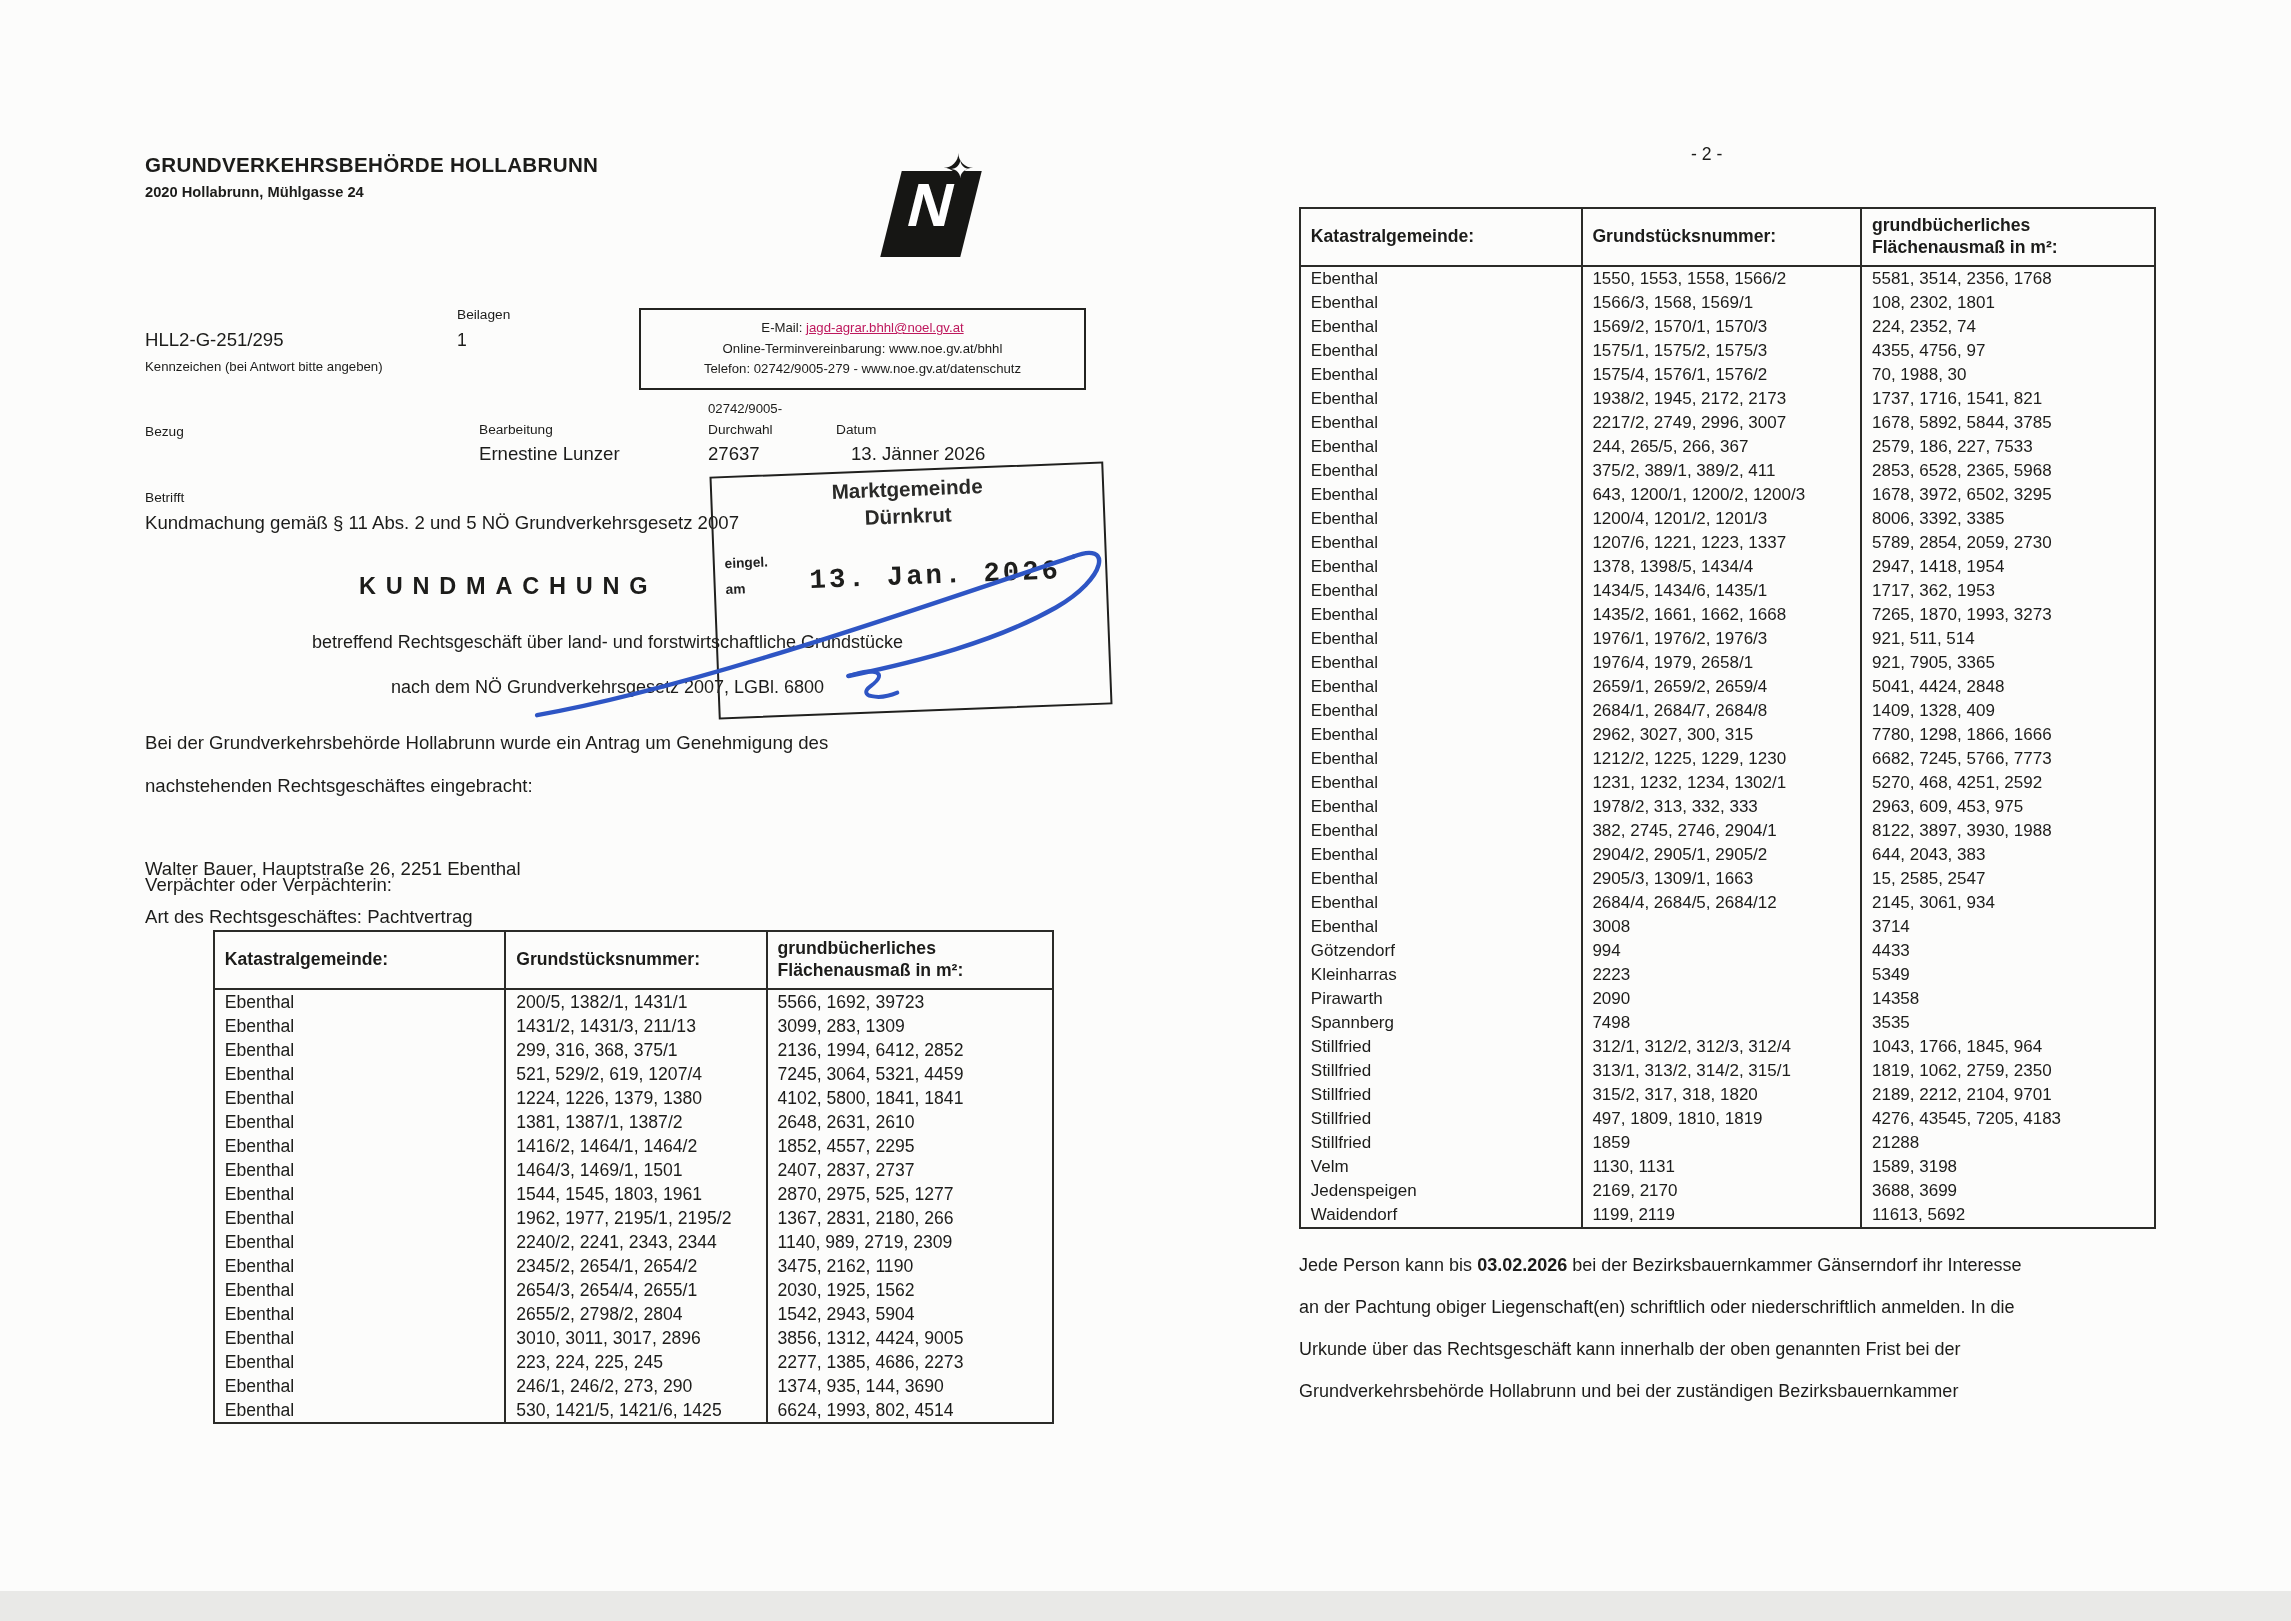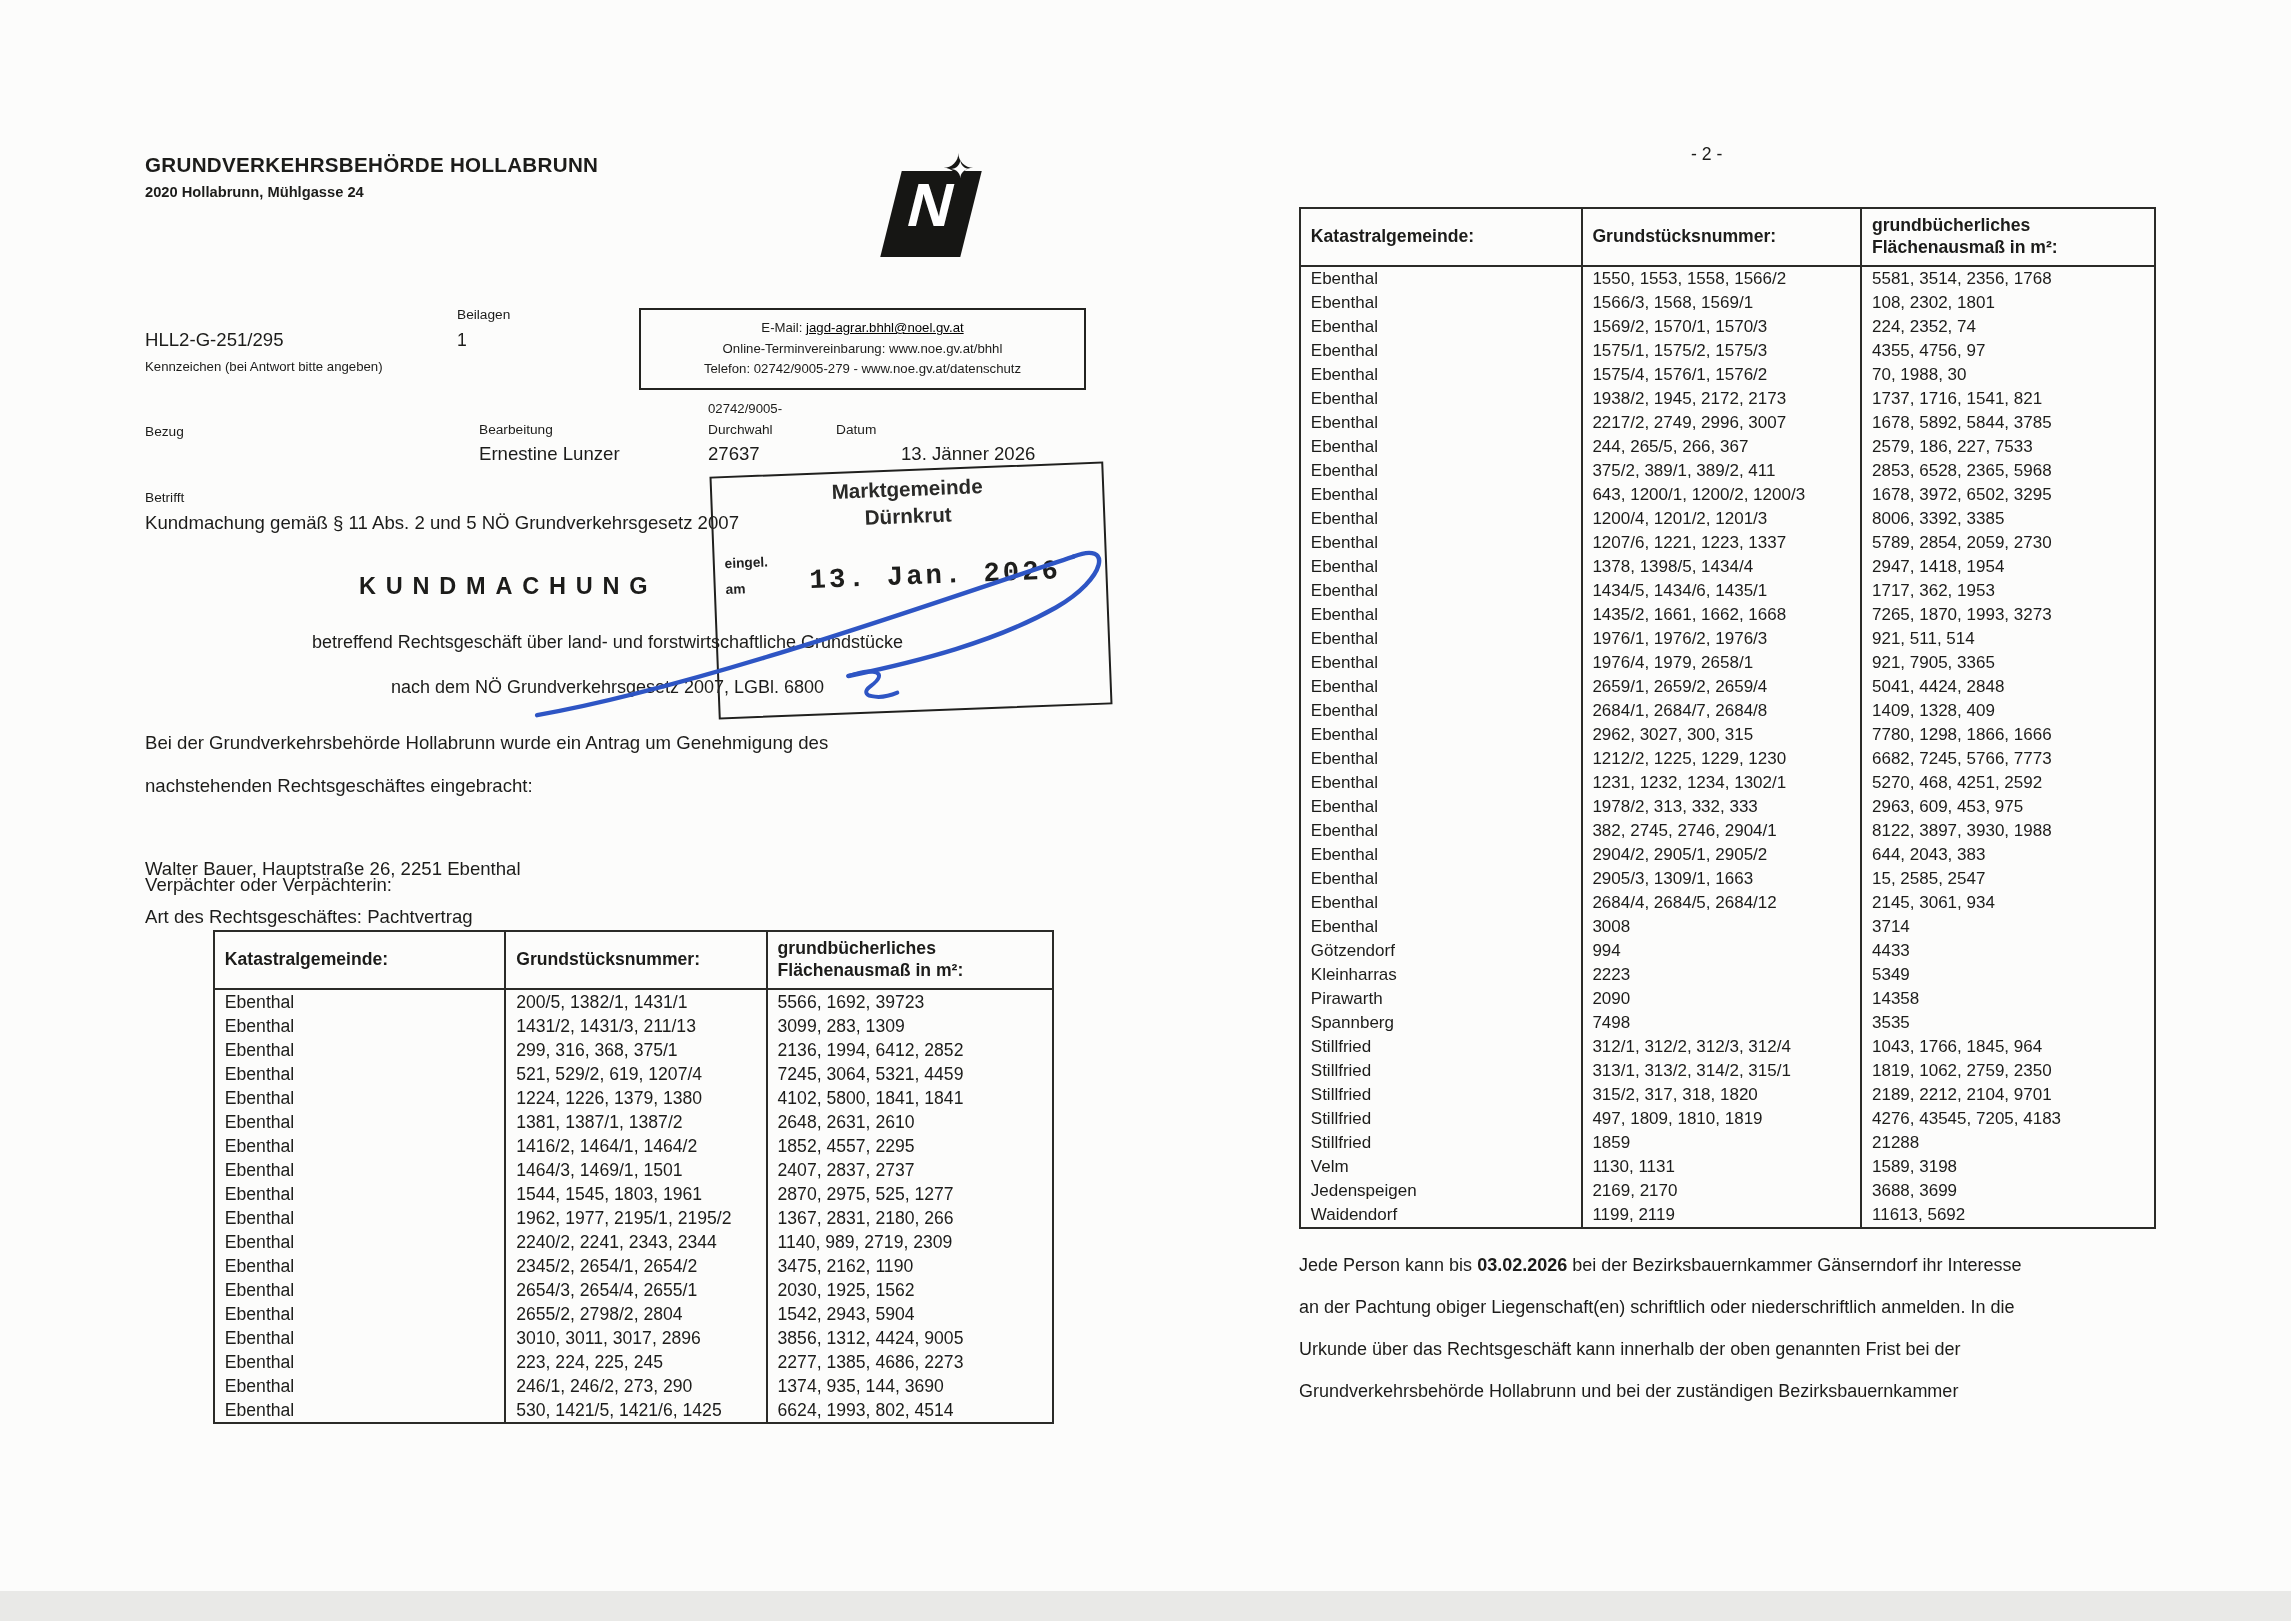--- a/index.html
+++ b/index.html
@@ -21,21 +21,21 @@
   .logo-box{position:absolute; left:3.9px; top:5.9px; width:80px; height:86px;
     background:#161614; transform:skewX(-14deg);}
   .logo-n{position:absolute; left:21.6px; top:9.8px; color:#fff; font-size:61px;
     font-weight:bold; transform:skewX(-14deg); line-height:1; font-family:"Liberation Sans",sans-serif;}
   .star-outer{position:absolute; left:55px; top:-15.7px; color:#161614; font-size:39px; line-height:1;}
   .star-inner{position:absolute; left:63px; top:-6.9px; color:#ffffff; font-size:24.5px; line-height:1;}
   
   .contact-box{left:639px; top:308px; width:443px; height:78px;
     border:2px solid #232320; display:flex; flex-direction:column;
     justify-content:center; text-align:center; line-height:1.55; font-size:13.2px;}
-  .email-link{color:#000000; text-decoration:underline;}
+  .email-link{color:#be185d; text-decoration:underline;}
   
   .stamp{left:714px; top:469px; width:390px; height:239px;
     border:2.9px solid #20201e; transform:rotate(-2.2deg); z-index:4; overflow:visible;}
   .stamp-mg{position:absolute; left:0; top:5.9px; width:100%; text-align:center;
     font-size:20.6px; font-weight:bold; color:#2a2a28;}
   .stamp-dk{position:absolute; left:0; top:33px; width:100%; text-align:center;
     font-size:20.6px; font-weight:bold; color:#2a2a28;}
   .stamp-eingel{position:absolute; left:9.8px; top:78px; font-size:13.7px; font-weight:bold; color:#222;}
   .stamp-am{position:absolute; left:9.8px; top:104px; font-size:13.7px; font-weight:bold; color:#222;}
   .stamp-date{position:absolute; left:94px; top:90px; font-size:27.4px; font-weight:bold;
@@ -85,21 +85,21 @@
       <div>Telefon: 02742/9005-279   -   www.noe.gv.at/datenschutz</div>
     </div>
 
     <div class="abs small" style="left:145px; top:424px;">Bezug</div>
     <div class="abs small" style="left:479px; top:422px;">Bearbeitung</div>
     <div class="abs body-text" style="left:479px; top:443px;">Ernestine Lunzer</div>
     <div class="abs tiny" style="left:708px; top:401px;">02742/9005-</div>
     <div class="abs small" style="left:708px; top:422px;">Durchwahl</div>
     <div class="abs body-text" style="left:708px; top:443px;">27637</div>
     <div class="abs small" style="left:836px; top:422px;text-align:center;">Datum</div>
-    <div class="abs body-text" style="left:901px; top:443px;text-align:center;">13. Jänner 2026</div>
+    <div class="abs body-text" style="left:851px; top:443px;text-align:center;">13. Jänner 2026</div>
 
     <div class="abs small" style="left:145px; top:490px;">Betrifft</div>
     <div class="abs body-text" style="left:145px; top:512px;">Kundmachung gemäß § 11 Abs. 2 und 5 NÖ Grundverkehrsgesetz 2007</div>
 
     <div class="abs stamp">
       <div class="stamp-mg">Marktgemeinde</div>
       <div class="stamp-dk">Dürnkrut</div>
       <div class="stamp-eingel">eingel.</div>
       <div class="stamp-am">am</div>
       <div class="stamp-date">13. Jan. 2026</div>

